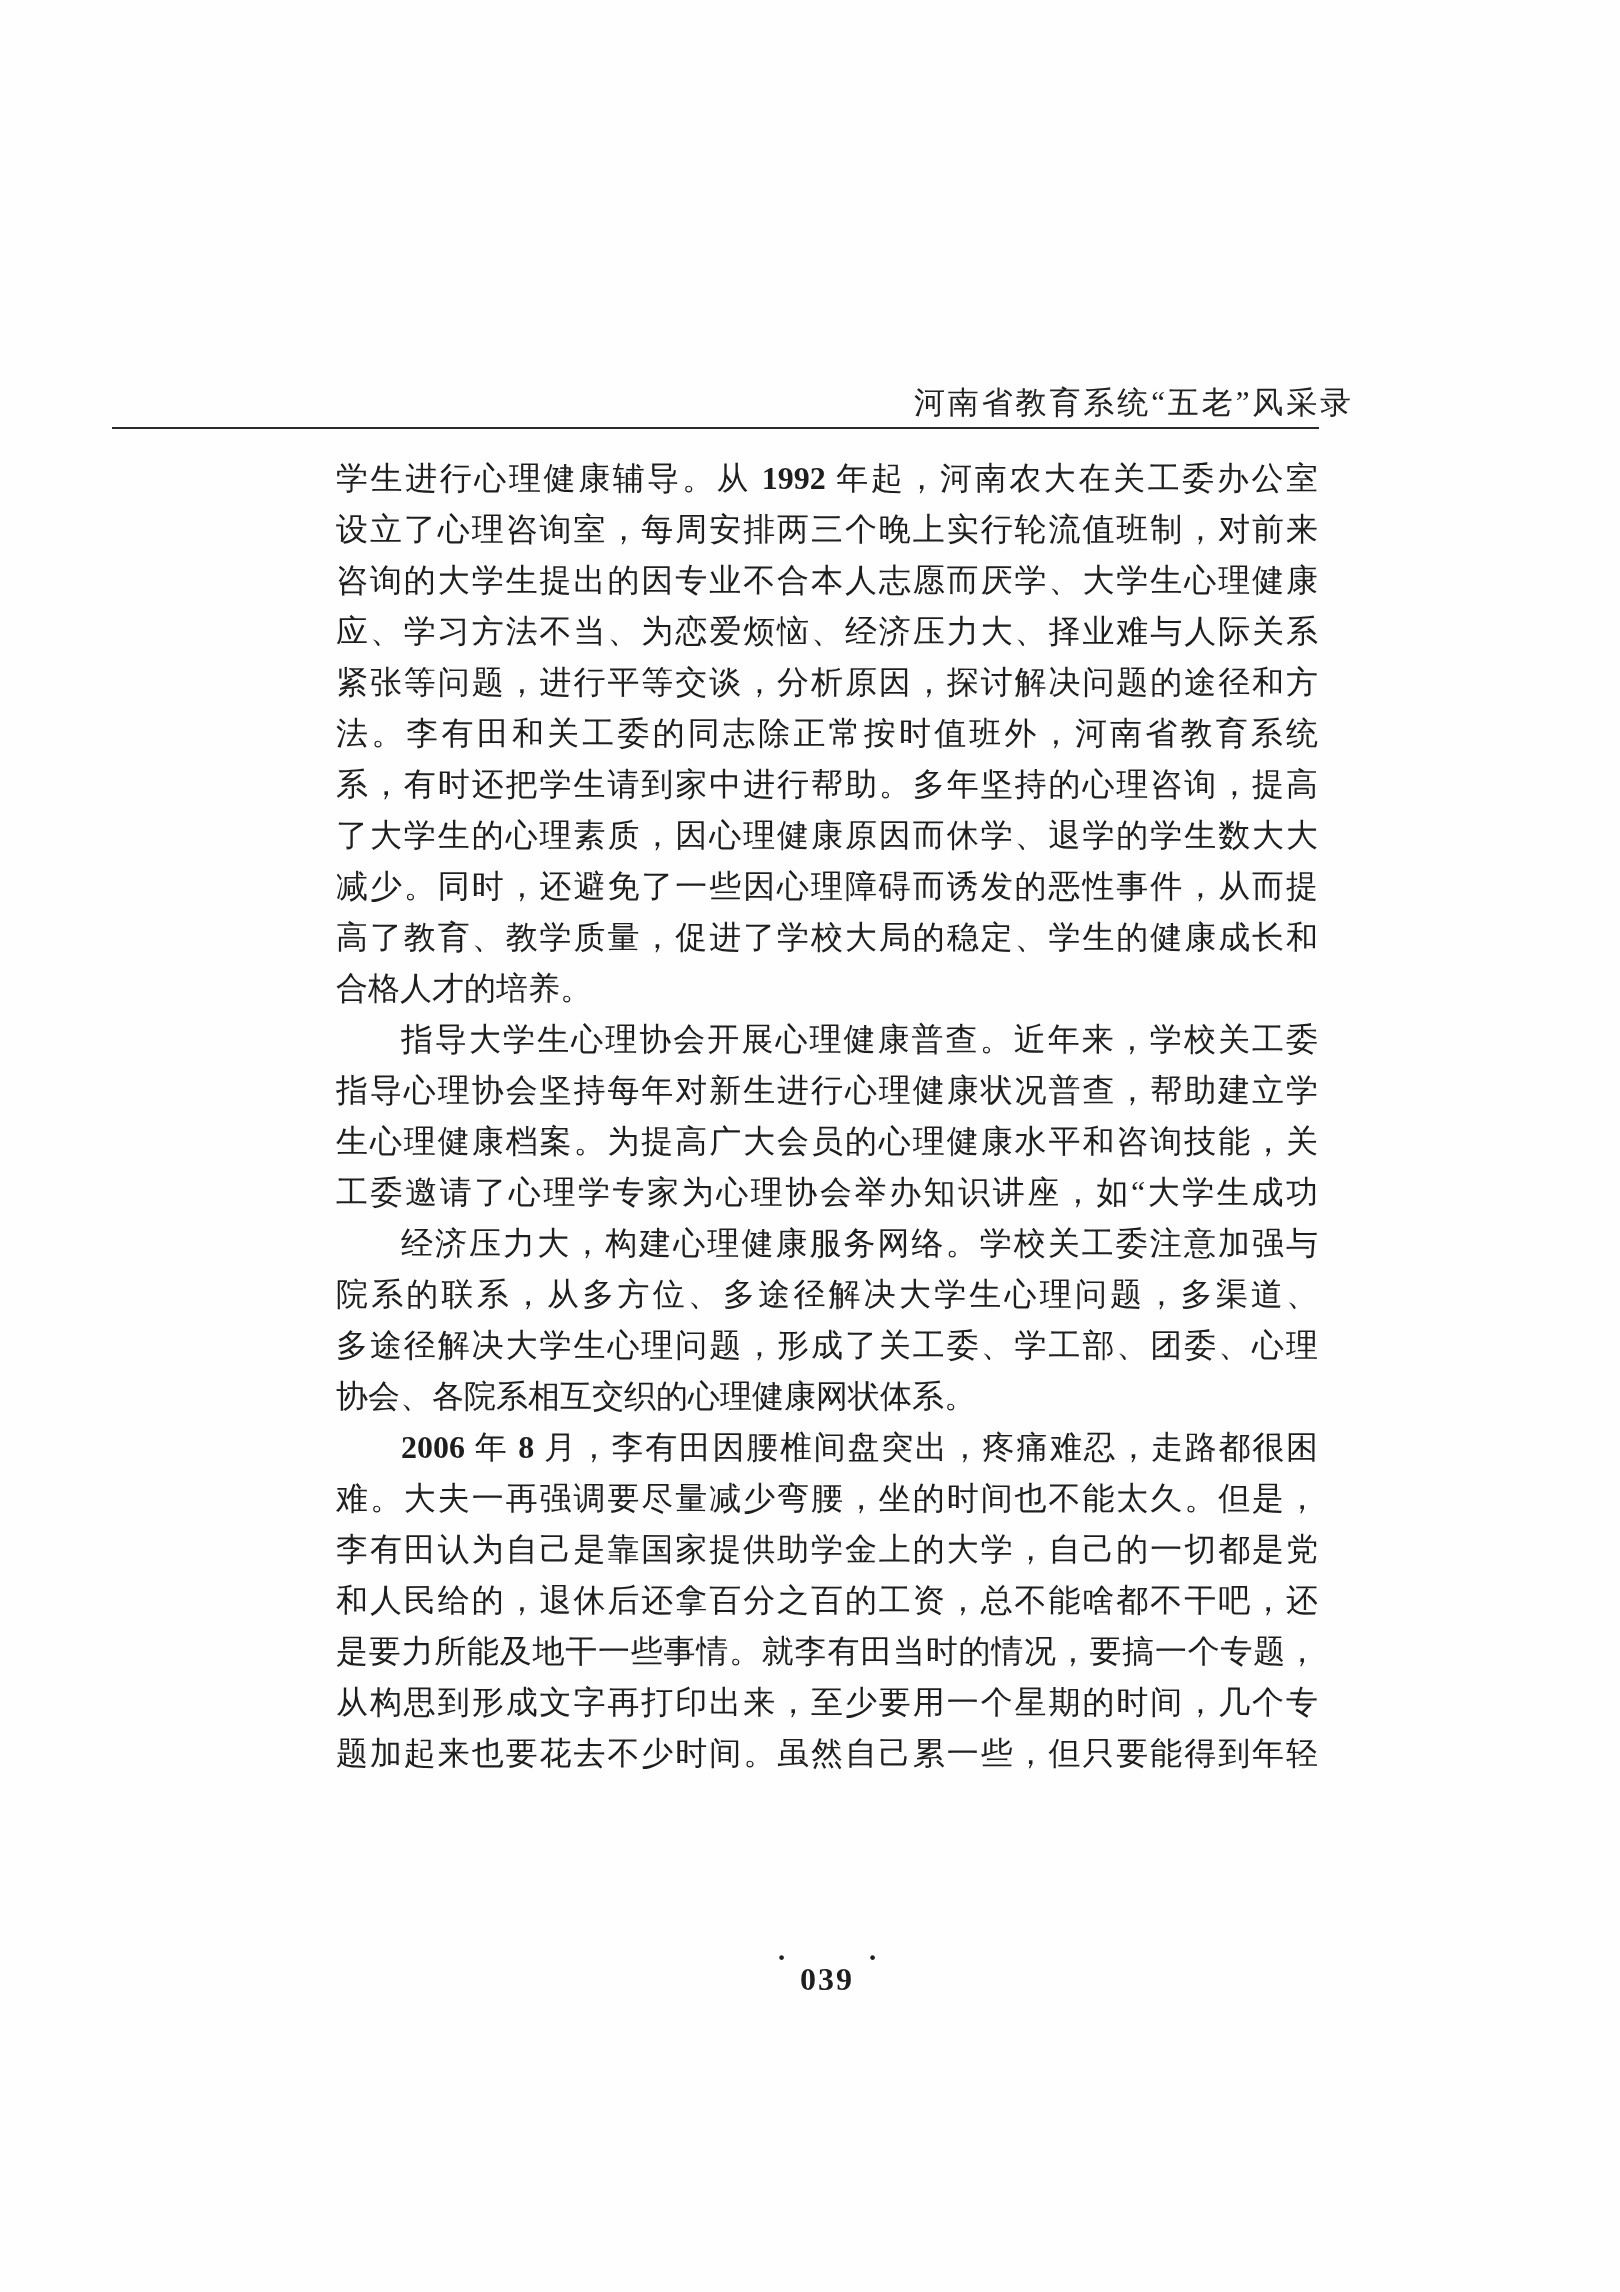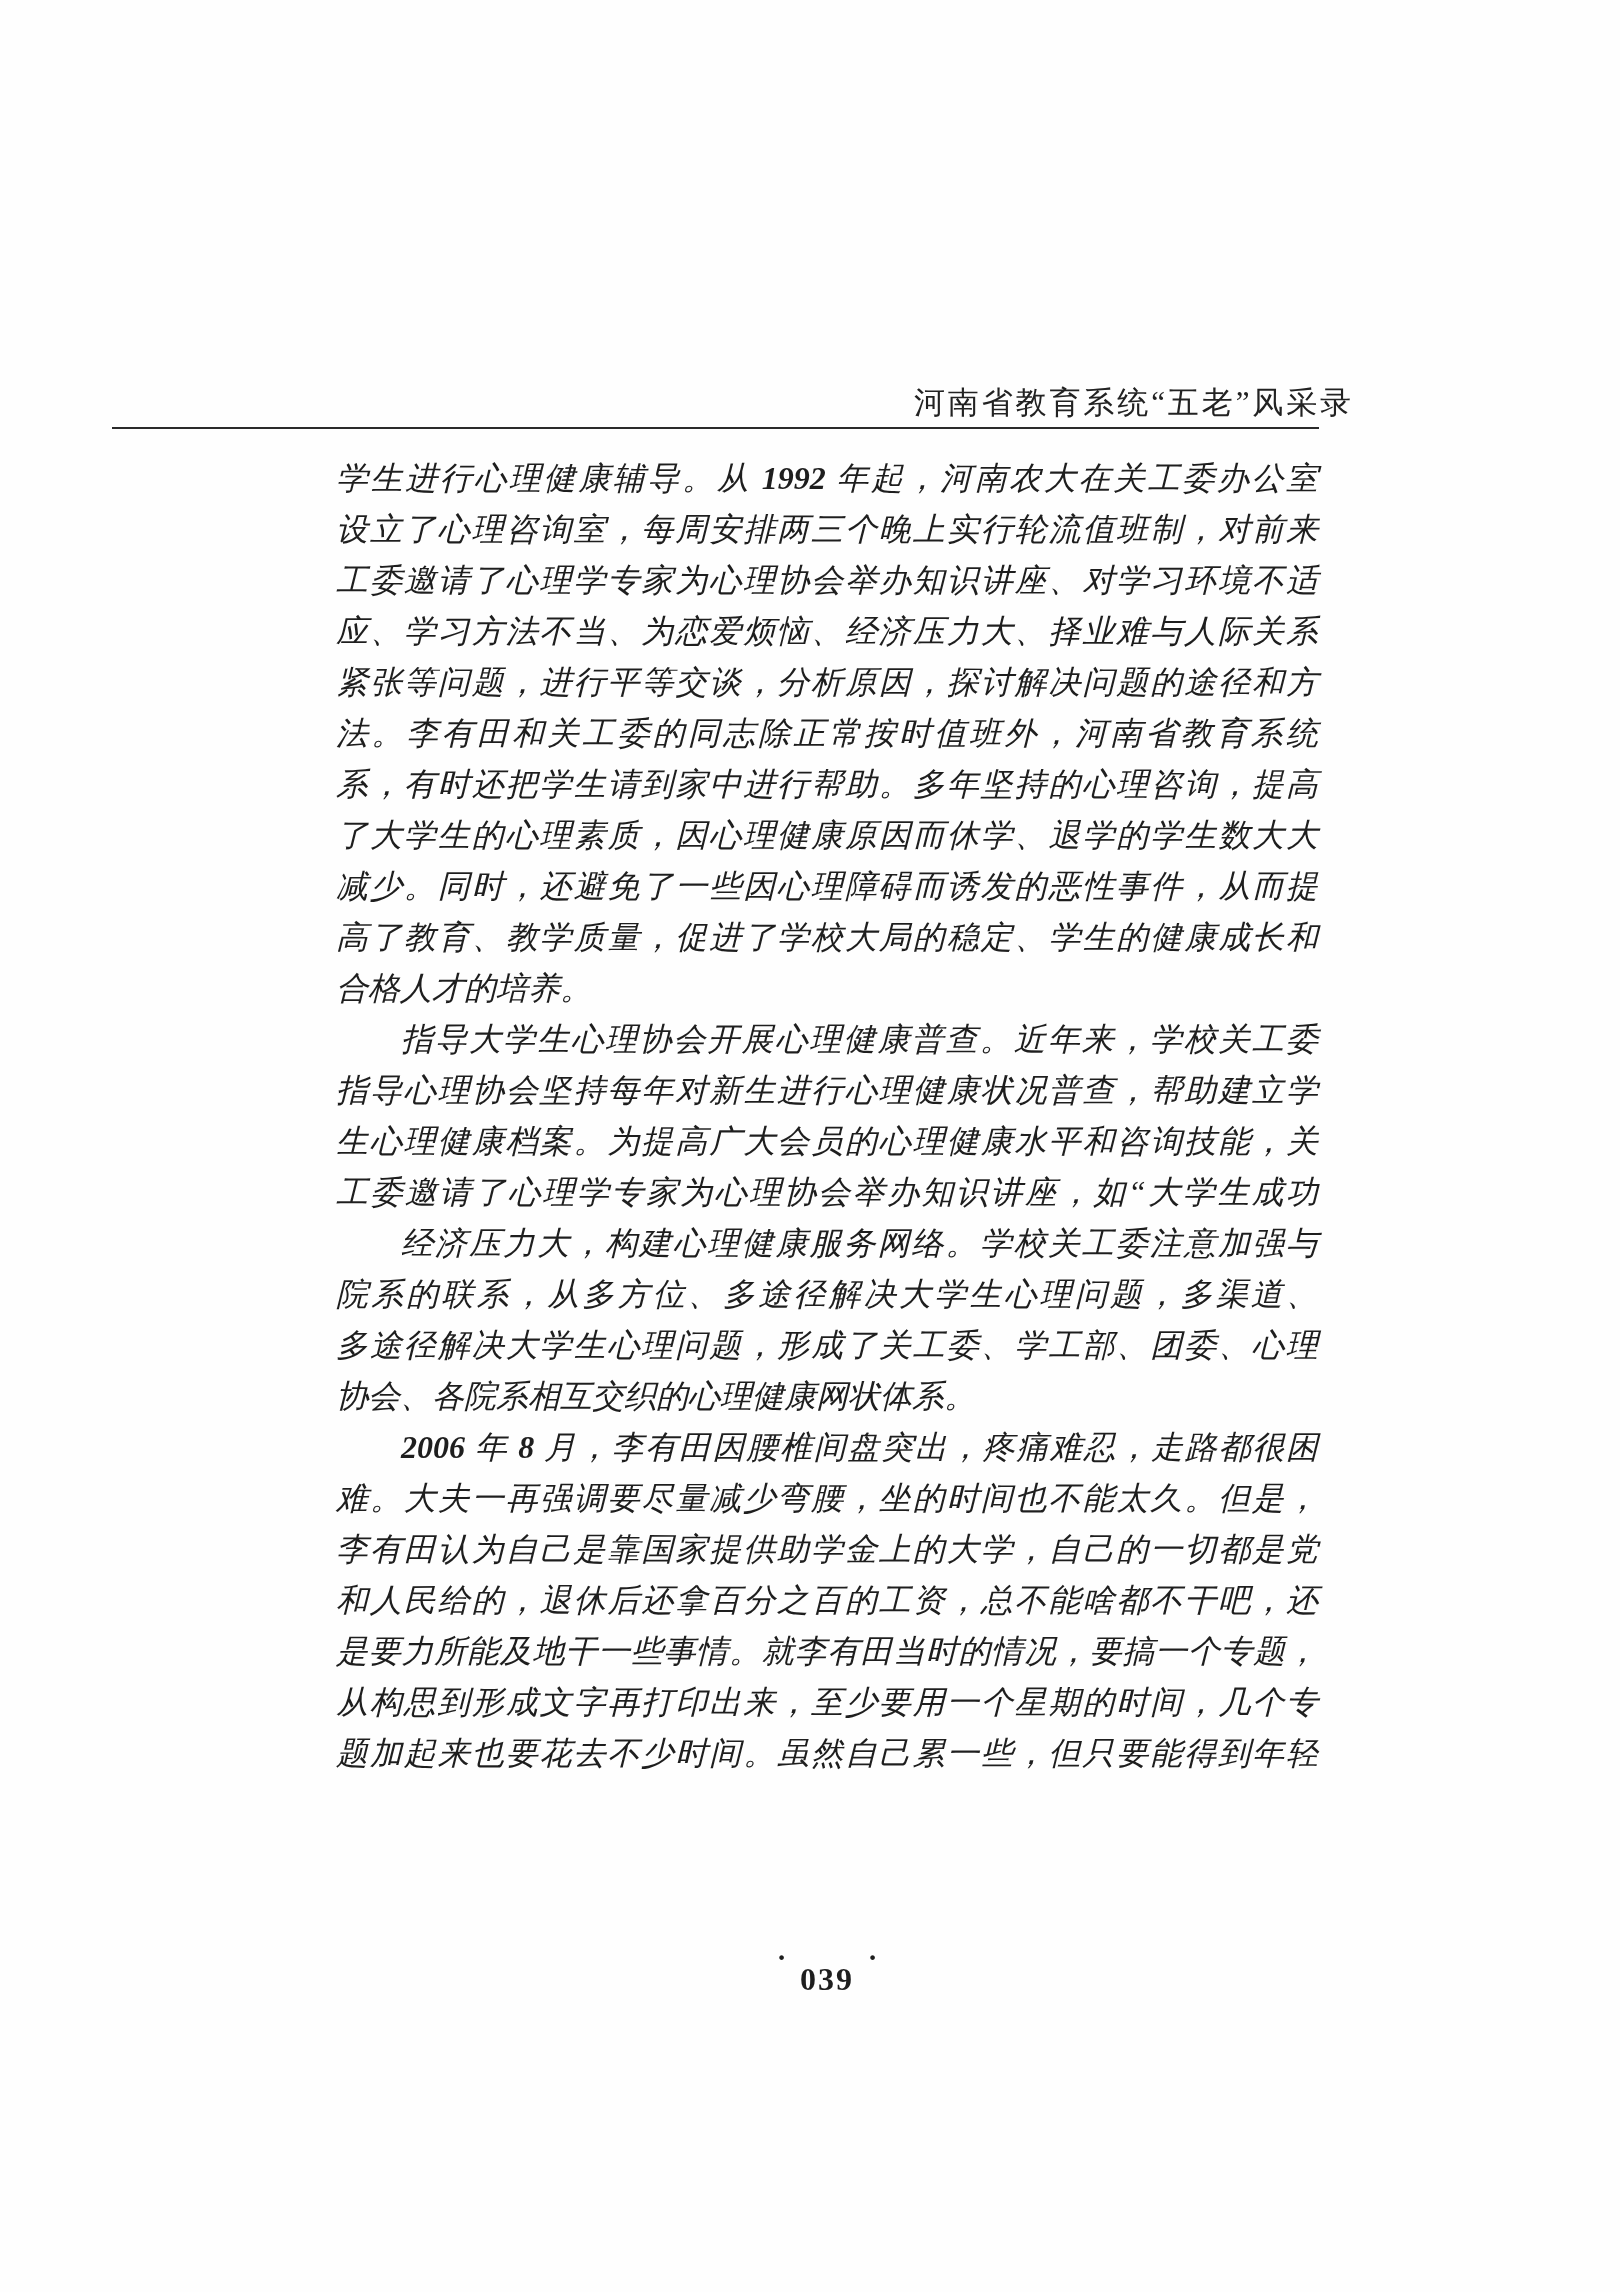--- a/index.html
+++ b/index.html
@@ -39,21 +39,20 @@
     left: 336px;
     top: 453px;
     width: 982px;
   }
   .line {
     font-size: 32px;
     line-height: 51px;
     height: 51px;
     text-align: left;
     color: #1e1e1e;
-    font-style: italic;
   }
   .line.fill {
     text-align: justify;
     text-align-last: justify;
   }
   .line.indent {
     text-indent: 65px;
   }
   .num {
     font-weight: bold;
@@ -84,21 +83,21 @@
 
 <div class="page">
 
   <div class="header-title">河南省教育系统“五老”风采录</div>
 
   <div class="header-rule"></div>
 
   <div class="body-text">
       <div class="line fill"><span>学生进行心理健康辅导。从 </span><span class="num">1992</span><span> 年起，河南农大在关工委办公室</span></div>
       <div class="line fill"><span>设立了心理咨询室，每周安排两三个晚上实行轮流值班制，对前来</span></div>
-      <div class="line fill"><span>工委邀请了心理学专家为心理协会举办知识讲座、对学习环境不适</span></div>
+      <div class="line fill"><span>咨询的大学生提出的因专业不合本人志愿而厌学、大学生心理健康</span></div>
       <div class="line fill"><span>应、学习方法不当、为恋爱烦恼、经济压力大、择业难与人际关系</span></div>
       <div class="line fill"><span>紧张等问题，进行平等交谈，分析原因，探讨解决问题的途径和方</span></div>
       <div class="line fill"><span>法。李有田和关工委的同志除正常按时值班外，河南省教育系统</span></div>
       <div class="line fill"><span>系，有时还把学生请到家中进行帮助。多年坚持的心理咨询，提高</span></div>
       <div class="line fill"><span>了大学生的心理素质，因心理健康原因而休学、退学的学生数大大</span></div>
       <div class="line fill"><span>减少。同时，还避免了一些因心理障碍而诱发的恶性事件，从而提</span></div>
       <div class="line fill"><span>高了教育、教学质量，促进了学校大局的稳定、学生的健康成长和</span></div>
       <div class="line"><span>合格人才的培养。</span></div>
       <div class="line fill indent"><span>指导大学生心理协会开展心理健康普查。近年来，学校关工委</span></div>
       <div class="line fill"><span>指导心理协会坚持每年对新生进行心理健康状况普查，帮助建立学</span></div>

